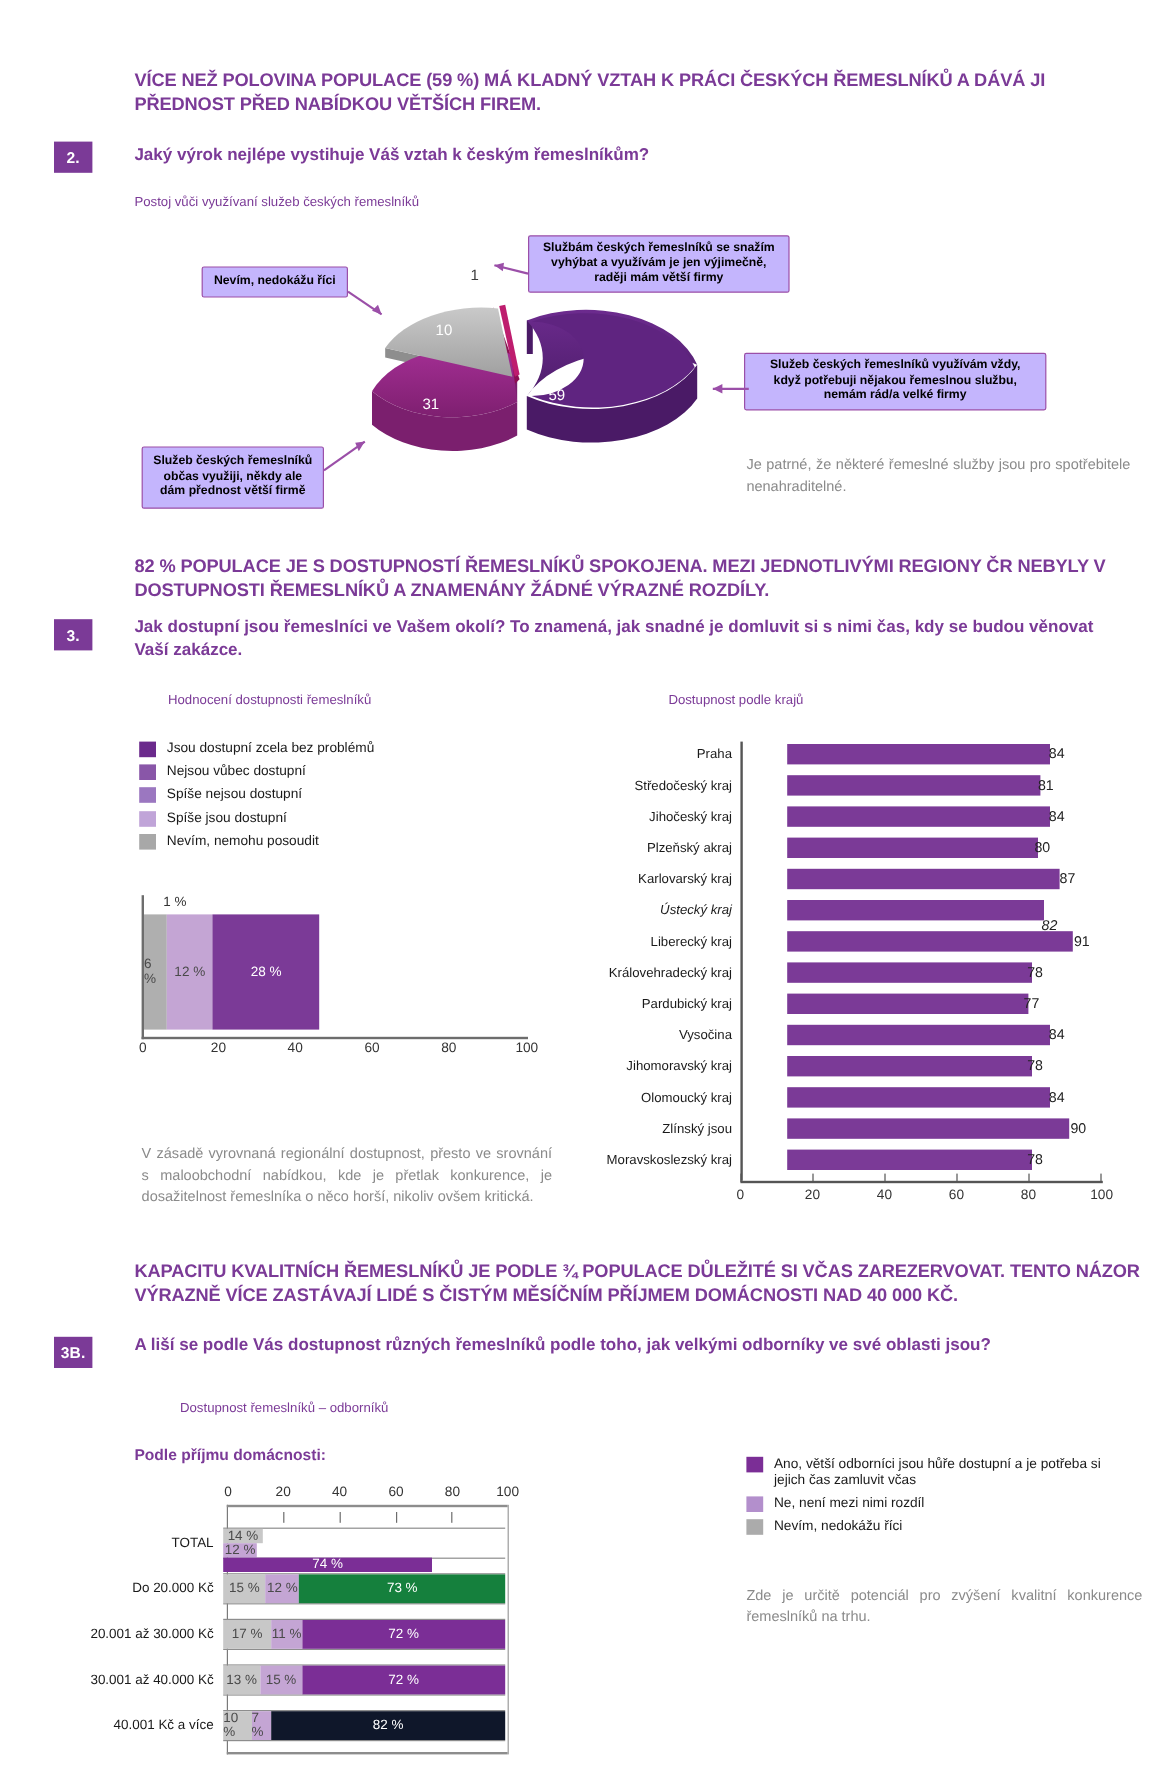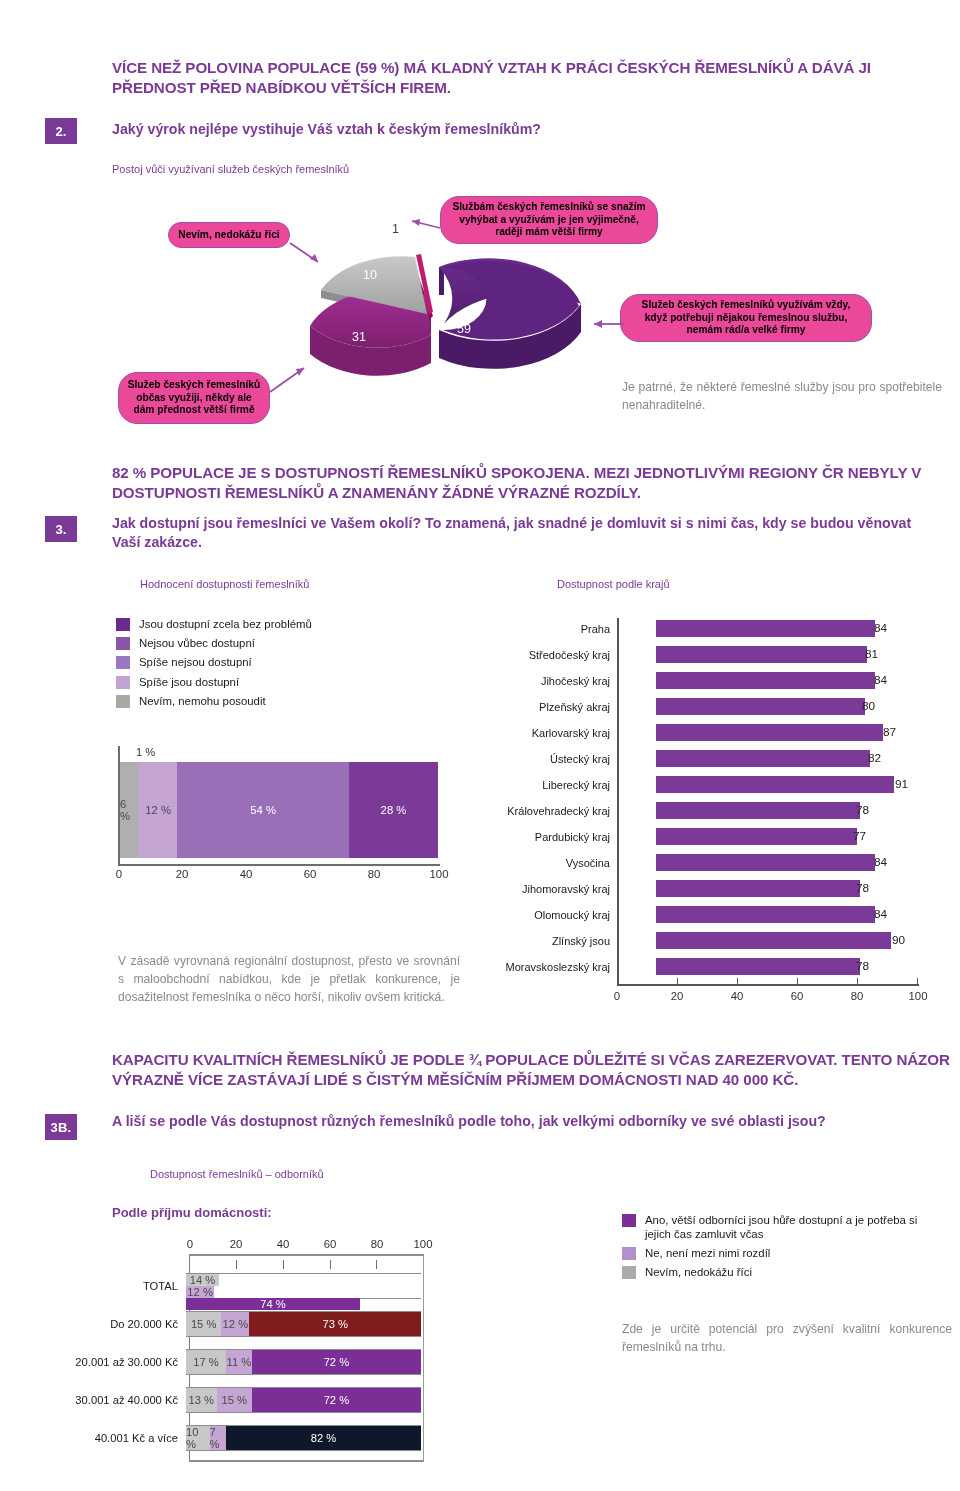--- a/index.html
+++ b/index.html
@@ -58,22 +58,22 @@
     color: #8a8a8a;
     font-size: 12.1px;
     line-height: 1.5;
     text-align: justify;
   }
 
   
   .bubble {
     position: absolute;
     border: 1.6px solid #9B4FA8;
-    border-radius: 19px;
-    background: #ec4899;
+    border-radius: 2px;
+    background: #c4b5fd;
     color: #000;
     font-size: 10.2px;
     font-weight: bold;
     line-height: 1.22;
     text-align: center;
     padding: 5px 8px;
     display: flex; align-items: center; justify-content: center;
   }
   .arrow { position: absolute; }
 
@@ -235,21 +235,20 @@
     </div>
   </div>
 
   <div style="position:absolute; left:118px; top:746px; width:340px; height:130px;">
 
     <div class="sb-axisline" style="left:0; top:0; width:2px; height:120px;"></div>
 
     <div class="sb-bar" style="left:2px; top:16px; width:318px; height:96px;">
       <div class="sb-seg grey-txt" style="width:6%;  background:#AFAFAF;">6 %</div>
       <div class="sb-seg grey-txt" style="width:12%; background:#C4A5D4;">12 %</div>
-      <div class="sb-seg" style="width:54%; background:#9970B8;">54 %</div>
       <div class="sb-seg" style="width:28%; background:#7B3A97;">28 %</div>
     </div>
 
     <div style="position:absolute; left:18px; top:0px; font-size:11.2px; color:#333;">1 %</div>
 
     <div class="sb-axisline" style="left:0; top:118px; width:322px; height:2px;"></div>
     <div class="axis-tick-label" style="left:-9px; top:122px; width:20px;">0</div>
     <div class="axis-tick-label" style="left:54px;  top:122px; width:20px;">20</div>
     <div class="axis-tick-label" style="left:118px; top:122px; width:20px;">40</div>
     <div class="axis-tick-label" style="left:182px; top:122px; width:20px;">60</div>
@@ -290,25 +289,25 @@
         <div class="rb-value" style="left:calc(80% + 5px);">80</div>
       </div>
     </div>
     <div class="rb-row" style="left:0; top:106px;">
       <div class="rb-label">Karlovarský kraj</div>
       <div class="rb-track" style="width:300px;">
         <div class="rb-fill" style="width:87%;"></div>
         <div class="rb-value" style="left:calc(87% + 5px);">87</div>
       </div>
     </div>
-    <div class="rb-row" style="left:0; top:132px;">
+    <div class="rb-row" style="left:0; top:132px;font-style:italic;">
       <div class="rb-label">Ústecký kraj</div>
       <div class="rb-track" style="width:300px;">
         <div class="rb-fill" style="width:82%;"></div>
-        <div class="rb-value" style="left:calc(82% + 5px);">82</div>
+        <div class="rb-value" style="left:calc(82% + 5px);margin-top:13px;">82</div>
       </div>
     </div>
     <div class="rb-row" style="left:0; top:158px;">
       <div class="rb-label">Liberecký kraj</div>
       <div class="rb-track" style="width:300px;">
         <div class="rb-fill" style="width:91%;"></div>
         <div class="rb-value" style="left:calc(91% + 5px);">91</div>
       </div>
     </div>
     <div class="rb-row" style="left:0; top:184px;">
@@ -429,21 +428,21 @@
         <div class="inc-seg grey-txt" style="width:12%; background:#C4A5D4;">12 %</div>
         <div class="inc-seg" style="width:74%; background:#7B2E96;">74 %</div>
       </div>
     </div>
 
     <div class="inc-row" style="left:0; top:73px;">
       <div class="inc-label">Do 20.000 Kč</div>
       <div class="inc-bar" style="width:235px;">
         <div class="inc-seg grey-txt" style="width:15%; background:#C8C8C8;">15 %</div>
         <div class="inc-seg grey-txt" style="width:12%; background:#C4A5D4;">12 %</div>
-        <div class="inc-seg" style="width:73%; background:#7f1d1d;">73 %</div>
+        <div class="inc-seg" style="width:73%; background:#15803d;">73 %</div>
       </div>
     </div>
 
     <div class="inc-row" style="left:0; top:111px;">
       <div class="inc-label">20.001 až 30.000 Kč</div>
       <div class="inc-bar" style="width:235px;">
         <div class="inc-seg grey-txt" style="width:17%; background:#C8C8C8;">17 %</div>
         <div class="inc-seg grey-txt" style="width:11%; background:#C4A5D4;">11 %</div>
         <div class="inc-seg" style="width:72%; background:#7B2E96;">72 %</div>
       </div>

